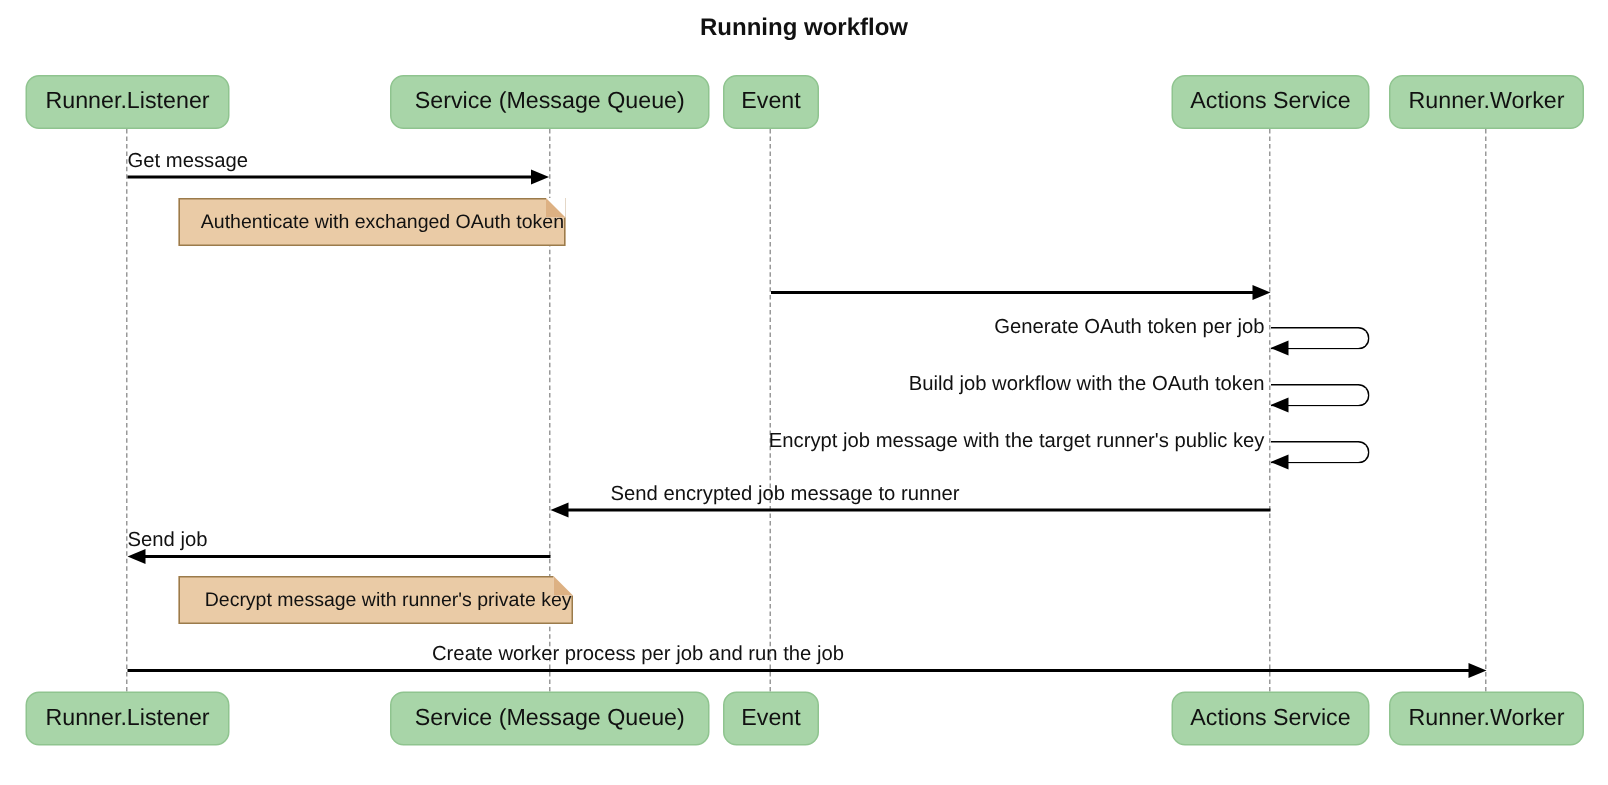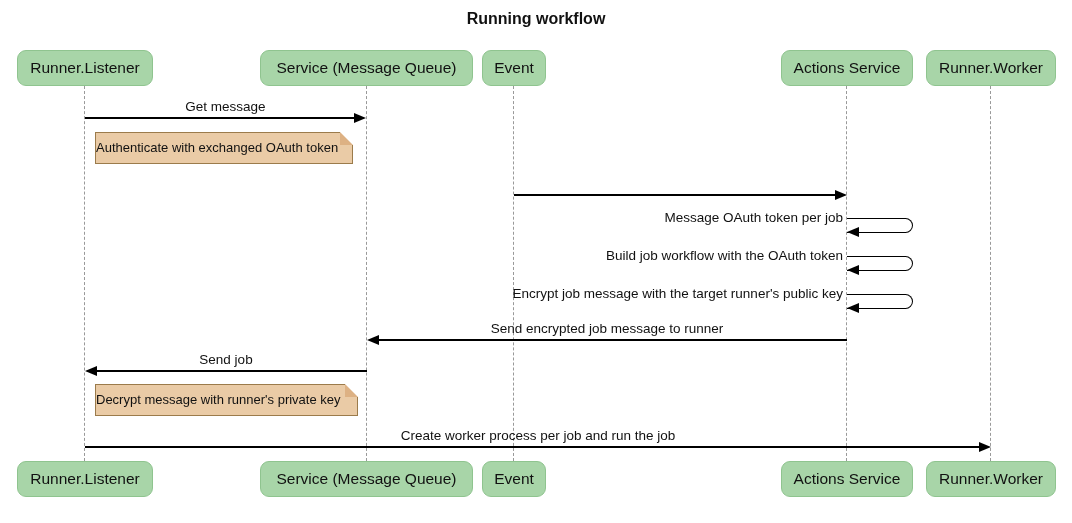--- a/index.html
+++ b/index.html
@@ -32,33 +32,33 @@
     border-top:5px solid transparent; border-bottom:5px solid transparent;
     border-left:12px solid var(--arrow,#000);
   }
   .arr-l {
     position:absolute; width:0; height:0;
     border-top:5px solid transparent; border-bottom:5px solid transparent;
     border-right:12px solid var(--arrow,#000);
   }
   .msg-label {
     position:absolute; font-size:13.5px; height:18px; line-height:18px;
-    text-align:center; white-space:nowrap;
+    text-align:left; white-space:nowrap;
   }
   .msg-label.right { text-align:right; }
   .selfloop {
     position:absolute; width:66px; height:15px; box-sizing:border-box;
     border:1.5px solid var(--arrow,#000); border-left:none;
     border-radius:0 10px 10px 0;
   }
   .note {
     position:absolute; height:32px; box-sizing:border-box;
     background:var(--note-fill,#EACBA6);
     border:1px solid var(--note-border,#9B7B4B);
-    font-size:13px; line-height:30px; text-align:left; white-space:nowrap;
+    font-size:13px; line-height:30px; text-align:right; white-space:nowrap;margin-left:24px;
   }
   .fold {
     position:absolute; top:-1px; right:-1px; width:0; height:0;
     border-top:13px solid #fff;
     border-left:13px solid #DDB183;
   }
 </style>
 </head>
 <body>
 
@@ -83,21 +83,21 @@
   <div class="arr-r" style="left:354px;top:113px"></div>
 
   <div class="note" style="left:95px;top:132px;width:258px">
     <span>Authenticate with exchanged OAuth token</span>
     <div class="fold"></div>
   </div>
 
   <div class="msg-line" style="left:514px;top:194px;width:322px"></div>
   <div class="arr-r" style="left:835px;top:190px"></div>
 
-  <div class="msg-label right" style="left:443px;top:209px;width:400px">Message OAuth token per job</div>
+  <div class="msg-label right" style="left:443px;top:209px;width:400px">Generate OAuth token per job</div>
   <div class="selfloop" style="left:847px;top:218px"></div>
   <div class="arr-l" style="left:847px;top:227px"></div>
 
   <div class="msg-label right" style="left:443px;top:247px;width:400px">Build job workflow with the OAuth token</div>
   <div class="selfloop" style="left:847px;top:256px"></div>
   <div class="arr-l" style="left:847px;top:265px"></div>
 
   <div class="msg-label right" style="left:443px;top:285px;width:400px">Encrypt job message with the target runner's public key</div>
   <div class="selfloop" style="left:847px;top:294px"></div>
   <div class="arr-l" style="left:847px;top:303px"></div>

